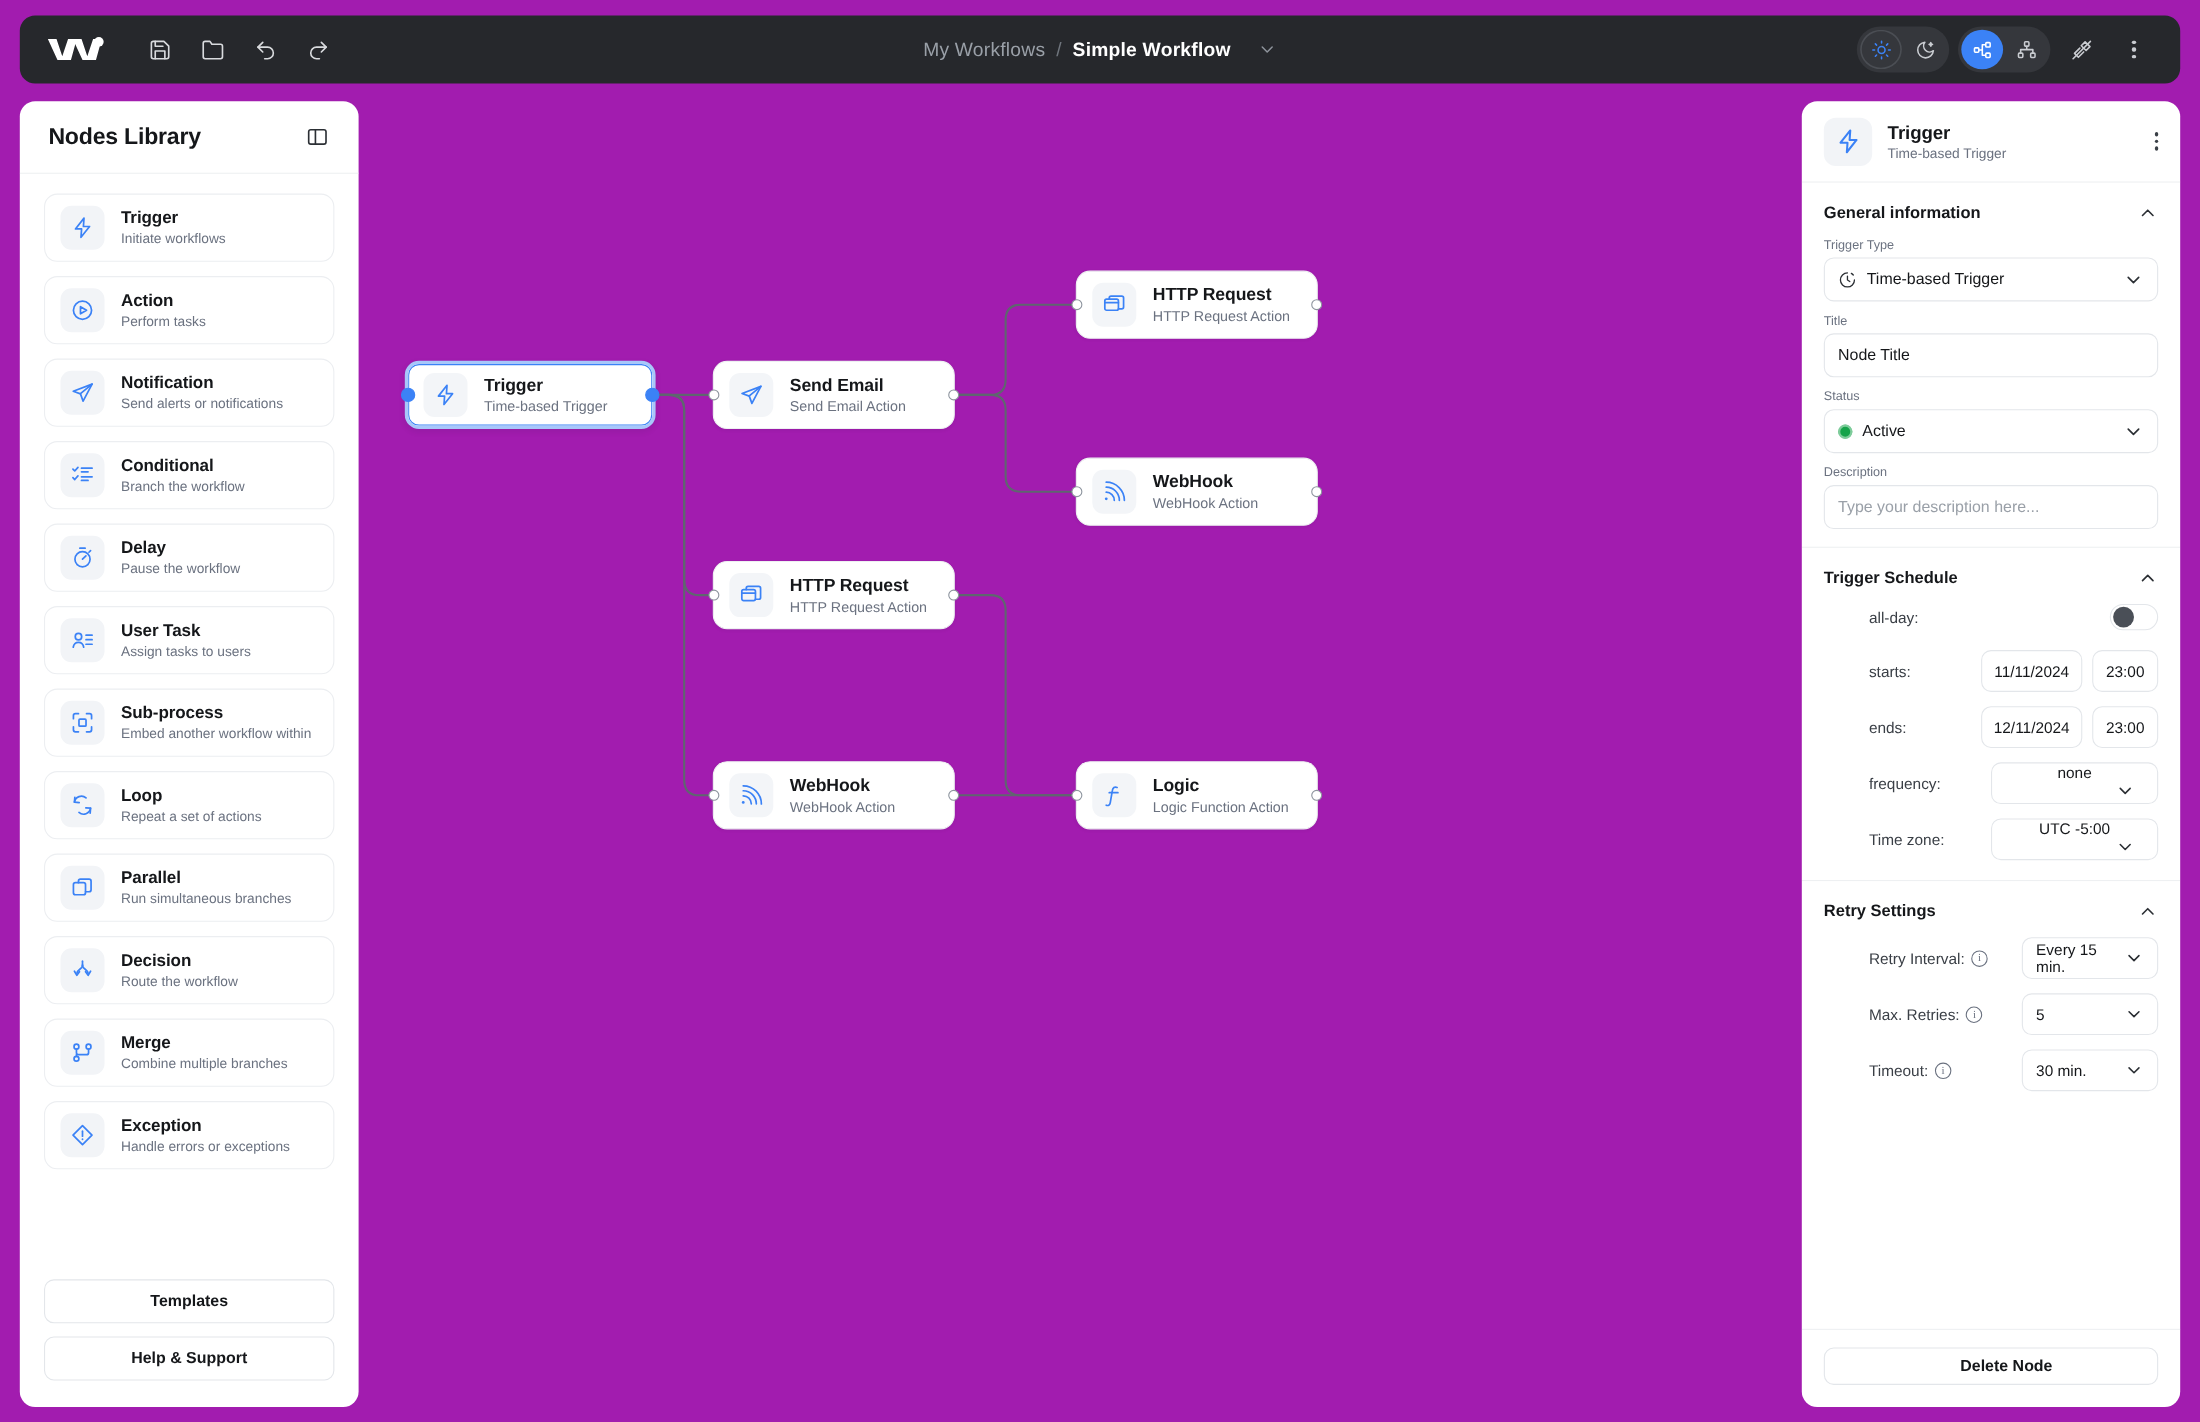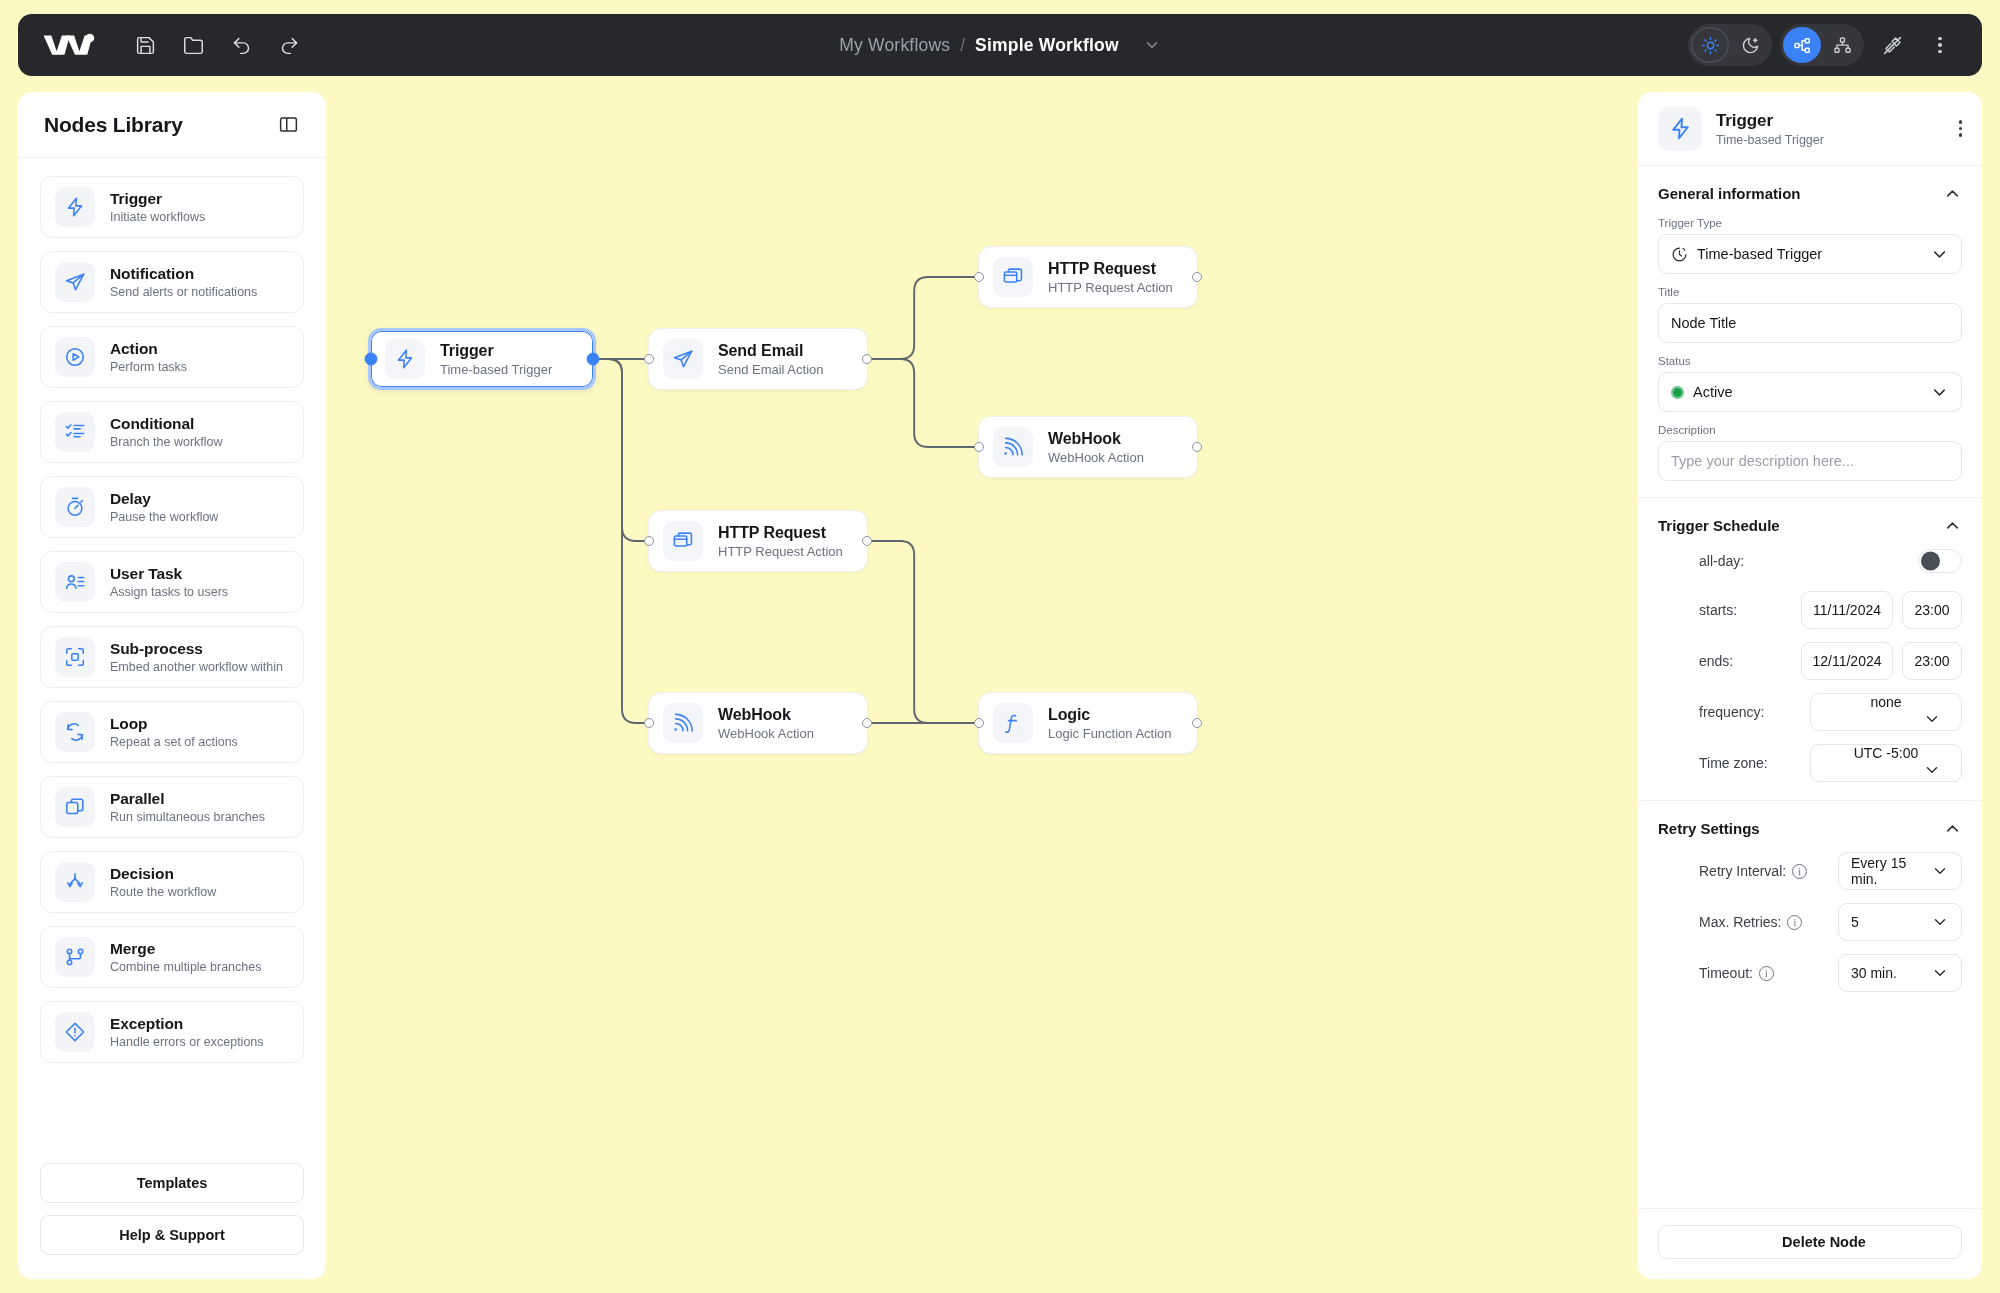--- a/index.html
+++ b/index.html
@@ -2,21 +2,21 @@
 <html><head>
 <meta charset="utf-8">
 <style>
   * { box-sizing: border-box; margin: 0; padding: 0; }
   html, body {
     width: 2000px; height: 1293px;
     background: #eceef1;
     font-family: "Liberation Sans", sans-serif;
     overflow: hidden;
   }
-  .app { position: relative; width: 2000px; height: 1293px; background: #fef9c3; }
+  .app { position: relative; width: 2000px; height: 1293px; background: #a21caf; }
 
   
   .topbar {
     position: absolute; left: 18px; top: 14px; width: 1964px; height: 62px;
     background: #26282c; border-radius: 14px;
     display: flex; align-items: center; padding: 0 22px;
   }
   .logo { width: 56px; height: 30px; display:flex; align-items:center; }
   .tb-tools { display: flex; align-items: center; gap: 26px; margin-left: 38px; }
   .tb-ico { width: 22px; height: 22px; color: #d9dbde; display:flex; align-items:center; justify-content:center; cursor:pointer; }
@@ -293,39 +293,39 @@
             </svg>
           </span>
           <span class="node-tt">
             <span class="node-name">Trigger</span>
             <span class="node-desc">Initiate workflows</span>
           </span>
         </div>
         <div class="node-card">
           <span class="node-ico">
             <svg viewBox="0 0 24 24" width="22" height="22" fill="none" stroke="currentColor" stroke-width="1.7" stroke-linecap="round" stroke-linejoin="round">
+              <circle cx="12" cy="12" r="9"></circle>
+              <path d="M10 8.5l6 3.5-6 3.5z"></path>
+            </svg>
+          </span>
+          <span class="node-tt">
+            <span class="node-name">Action</span>
+            <span class="node-desc">Perform tasks</span>
+          </span>
+        </div>
+        <div class="node-card">
+          <span class="node-ico">
+            <svg viewBox="0 0 24 24" width="22" height="22" fill="none" stroke="currentColor" stroke-width="1.7" stroke-linecap="round" stroke-linejoin="round">
               <path d="M21.5 3.5L2.8 10.6l7.2 2.6 2.6 7.2z"></path>
               <path d="M21.5 3.5L10 13"></path>
             </svg>
           </span>
           <span class="node-tt">
             <span class="node-name">Notification</span>
             <span class="node-desc">Send alerts or notifications</span>
-          </span>
-        </div>
-        <div class="node-card">
-          <span class="node-ico">
-            <svg viewBox="0 0 24 24" width="22" height="22" fill="none" stroke="currentColor" stroke-width="1.7" stroke-linecap="round" stroke-linejoin="round">
-              <circle cx="12" cy="12" r="9"></circle>
-              <path d="M10 8.5l6 3.5-6 3.5z"></path>
-            </svg>
-          </span>
-          <span class="node-tt">
-            <span class="node-name">Action</span>
-            <span class="node-desc">Perform tasks</span>
           </span>
         </div>
         <div class="node-card">
           <span class="node-ico">
             <svg viewBox="0 0 24 24" width="22" height="22" fill="none" stroke="currentColor" stroke-width="1.7" stroke-linecap="round" stroke-linejoin="round">
               <polyline points="2.5 6 4.3 7.8 7.5 4.2"></polyline>
               <polyline points="2.5 14.5 4.3 16.3 7.5 12.7"></polyline>
               <line x1="11" y1="5" x2="21.5" y2="5"></line>
               <line x1="11" y1="8.6" x2="17.5" y2="8.6"></line>
               <line x1="11" y1="13.6" x2="21.5" y2="13.6"></line>

